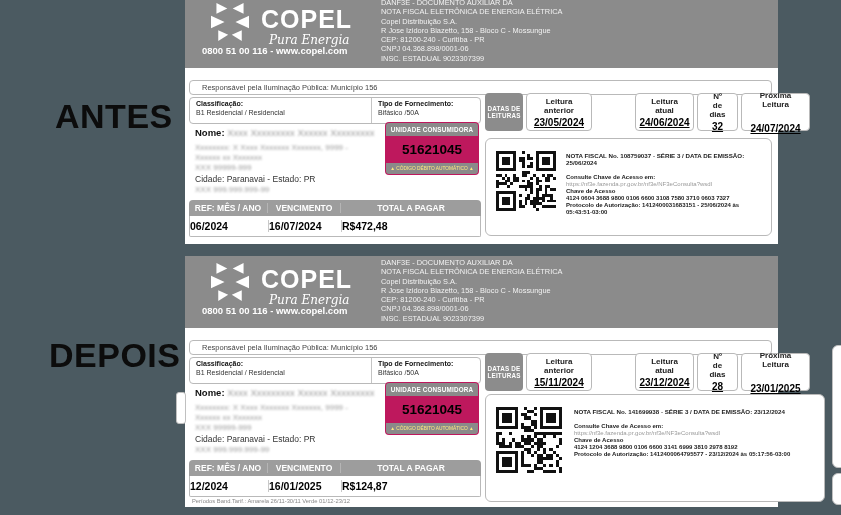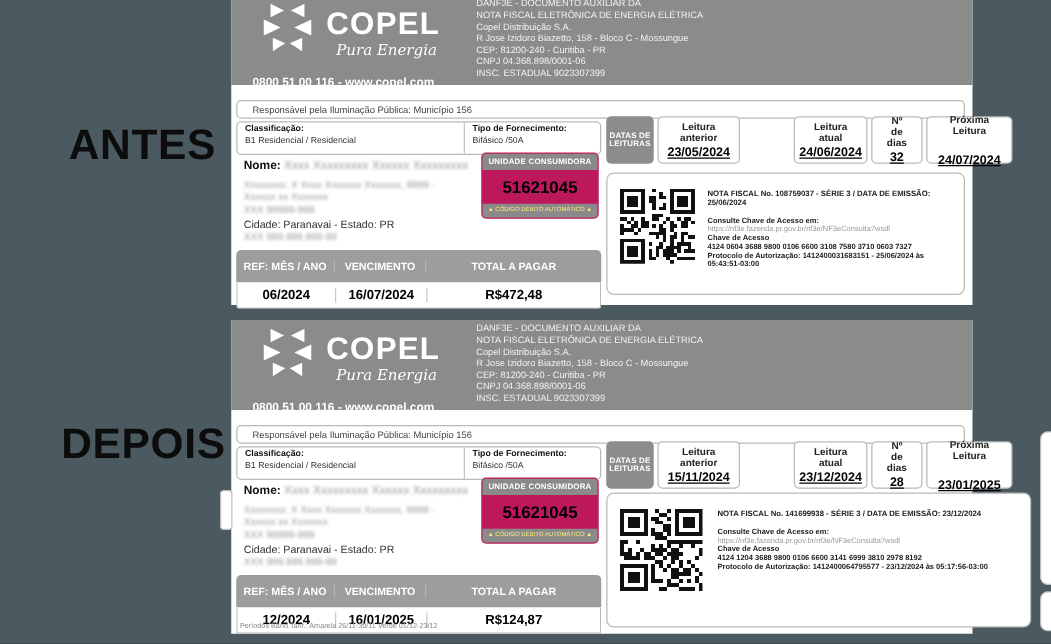--- a/index.html
+++ b/index.html
@@ -18,21 +18,21 @@
 
   
   .bill{ position:absolute; left:185px; width:593px; background:#fff; }
   .bill-1{ top:-4px; height:248px; }
   .bill-2{ top:256px; height:251px; }
 
   .b-head{ position:absolute; left:0; top:0; width:100%; height:72px; background:#8b8b8b; }
   .emblem{ position:absolute; left:24px; top:7px; width:42px; height:38px; fill:#fff; }
   .brand{ position:absolute; left:76px; top:9px; font-size:25px; font-weight:bold; color:#fff; letter-spacing:1px; }
   .tagline{ position:absolute; left:84px; top:37px; font-family:"DejaVu Serif",serif; font-style:italic; font-size:12px; color:#fff; }
-  .contact{ position:absolute; left:17px; top:65px; font-size:9.5px; font-weight:bold; color:#fff; }
+  .contact{ position:absolute; left:17px; top:49px; font-size:9.5px; font-weight:bold; color:#fff; }
   .danfe{ position:absolute; left:196px; top:2px; width:260px; font-size:7.4px; line-height:9.3px; color:#f2f2f2; }
 
   .strip{
     position:absolute; left:4px; top:84px; width:583px; height:15px;
     border:1px solid #b9b9b9; border-radius:4px; font-size:7.5px; color:#444;
     padding:2px 0 0 12px; background:#fff;
   }
   .classbox{
     position:absolute; left:4px; top:101px; width:292px; height:27px;
     border:1px solid #b9b9b9; border-radius:4px; display:flex; background:#fff;
@@ -77,24 +77,24 @@
   .bill-2 .qr{ width:66px; height:66px; }
   .nf{ position:absolute; left:80px; top:13px; right:8px; font-size:6px; line-height:7px; color:#222; }
   .bill-2 .nf{ left:88px; }
   .nf1{ font-weight:bold; font-size:6.2px; margin-bottom:8px; }
   .nfb{ font-weight:bold; }
   .nfu{ color:#999; }
 
   .reftable{ position:absolute; left:4px; top:204px; width:292px; }
   .rt-h{
     display:flex; background:#9d9d9d; color:#fff; font-weight:bold; font-size:8.5px;
-    height:26px; align-items:center; text-align:center; border-radius:4px 4px 0 0;
+    height:16px; align-items:center; text-align:center; border-radius:4px 4px 0 0;
   }
   .rt-v{
-    display:flex; height:21px; align-items:center; text-align:center;
+    display:flex; height:21px; align-items:center; 
     border:1px solid #b9b9b9; border-top:none; font-weight:bold; font-size:10.5px; color:#000;
     background:#fff; border-radius:0 0 2px 2px;
   }
   .rc1{ width:78px; } .rc2{ width:73px; border-left:1px solid #c9c9c9; } .rc3{ flex:1; border-left:1px solid #c9c9c9; }
   .rt-h .rc2,.rt-h .rc3{ border-left:1px solid #b5b5b5; }
 
   .periodos{ position:absolute; left:7px; top:242px; font-size:5.8px; color:#888; }
 
   
   .frag{ position:absolute; background:#fff; border:1px solid #c0c0c0; border-radius:6px; }

